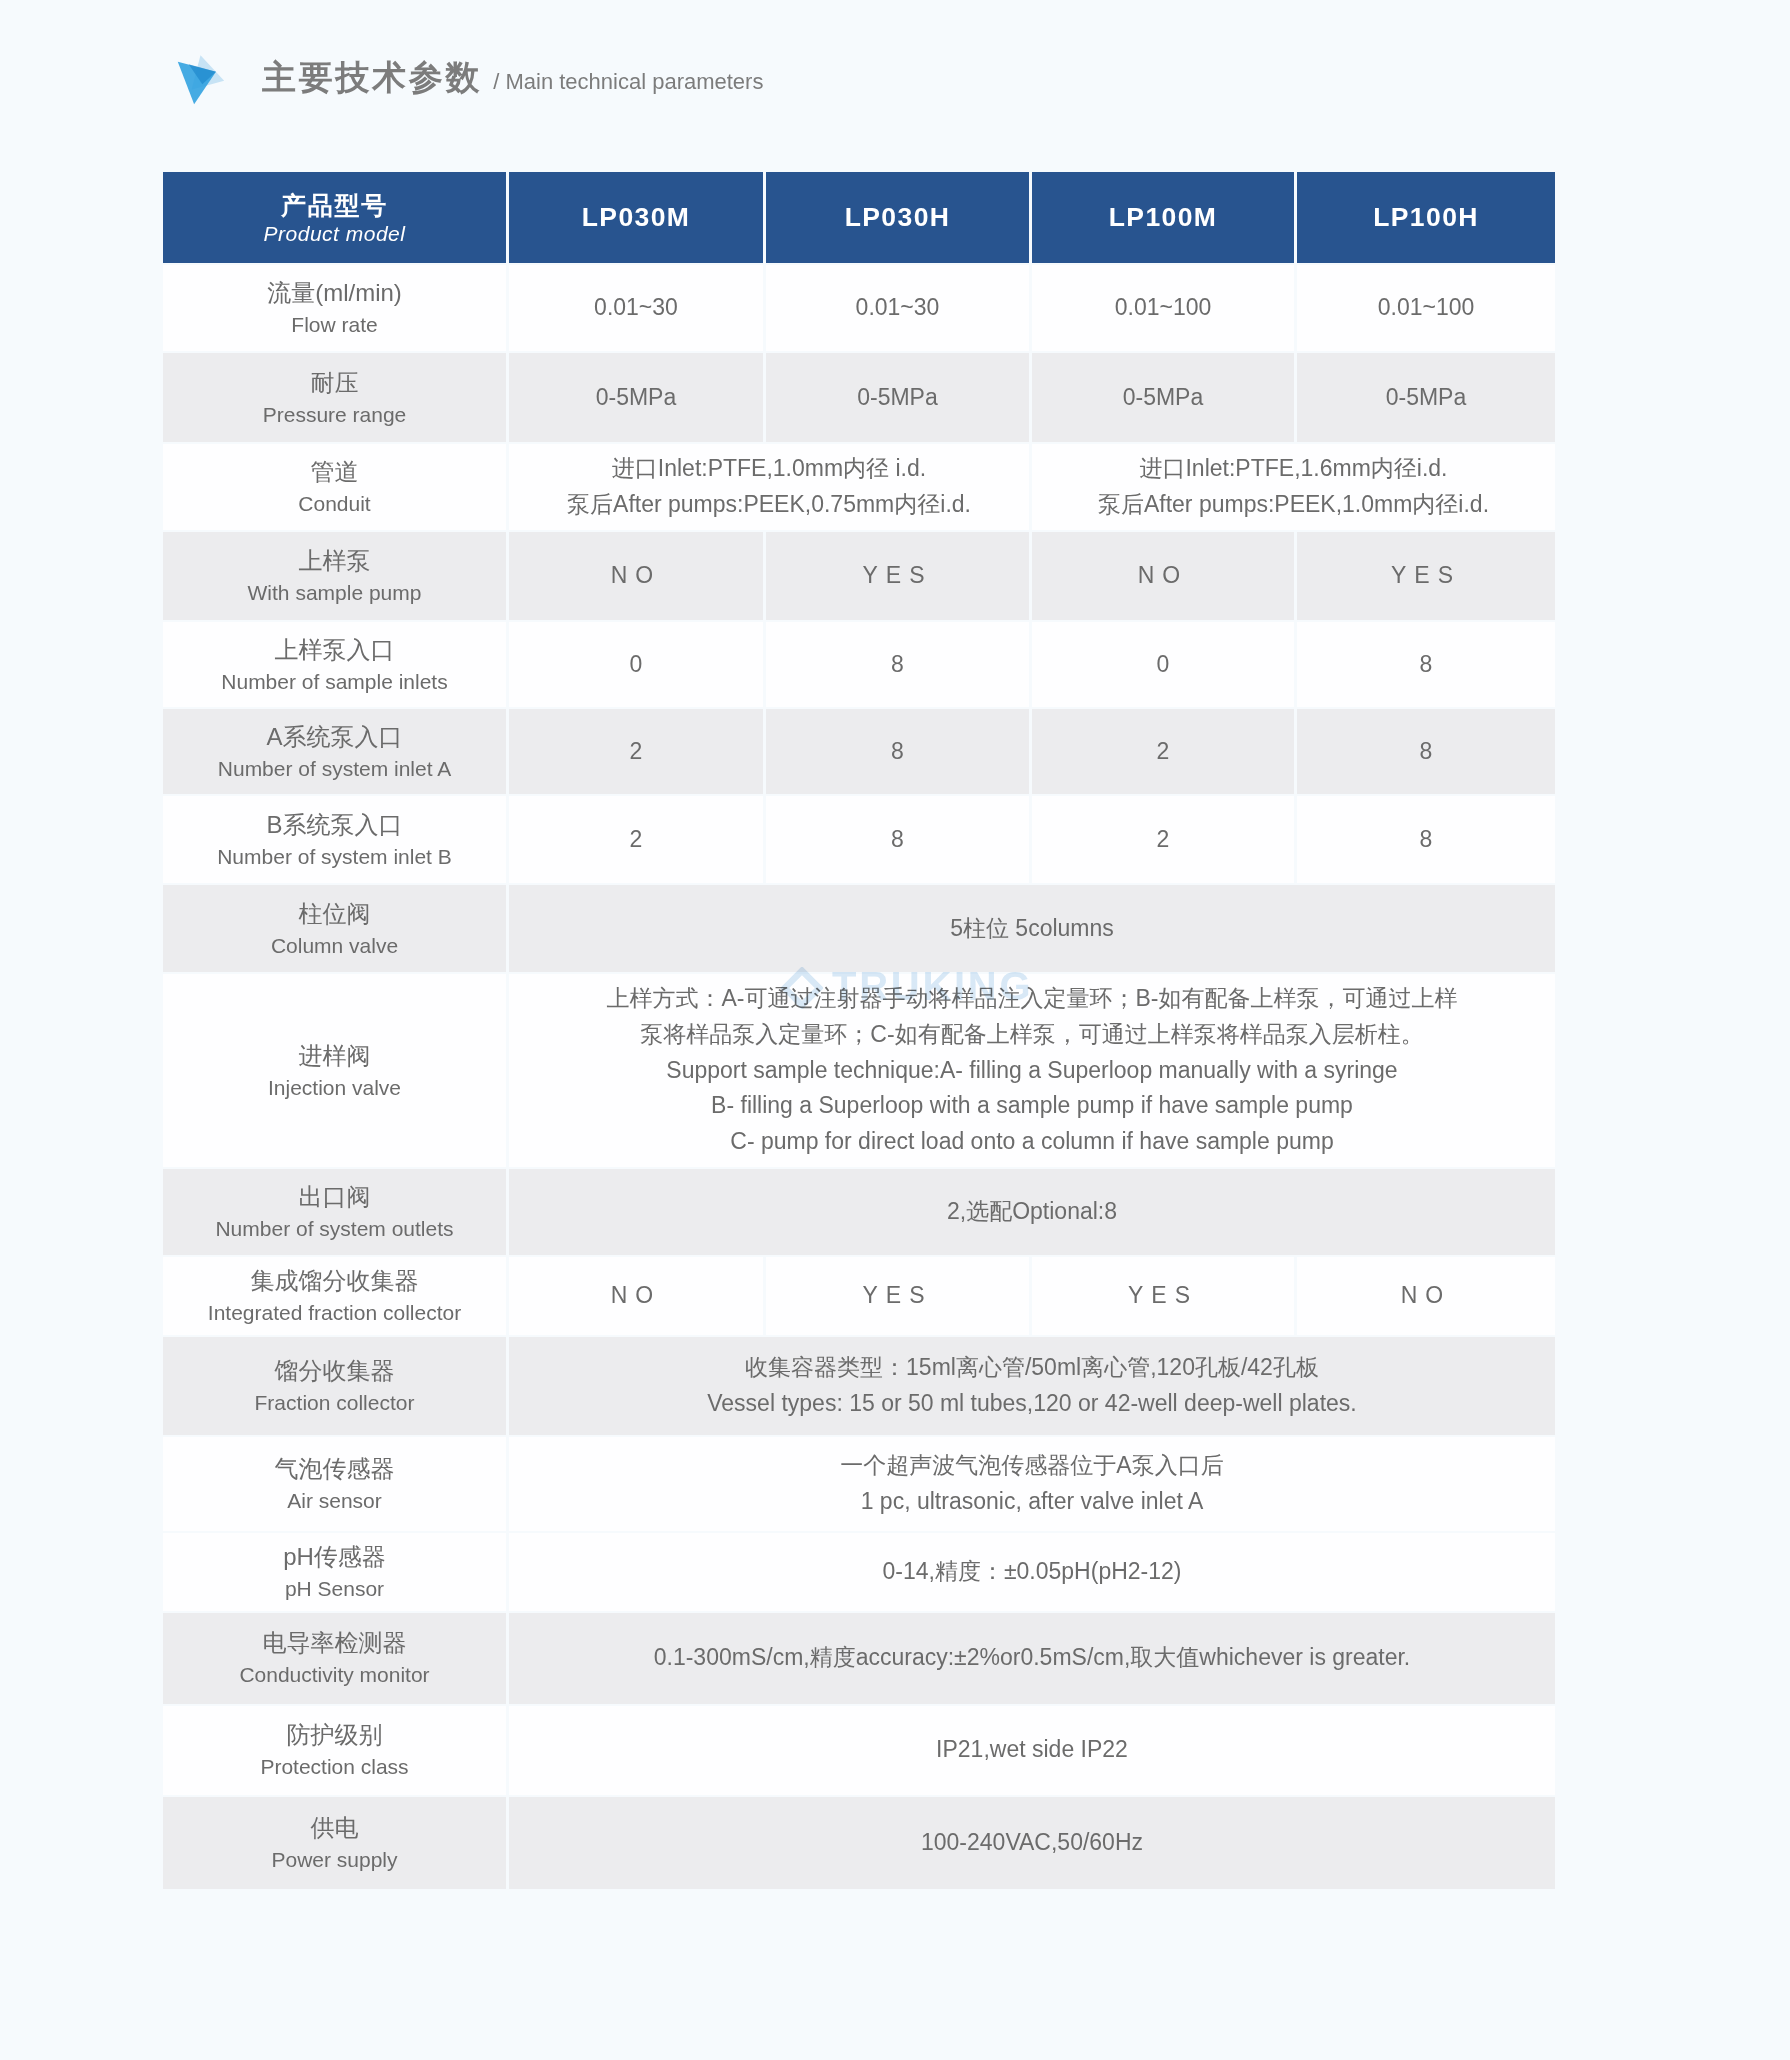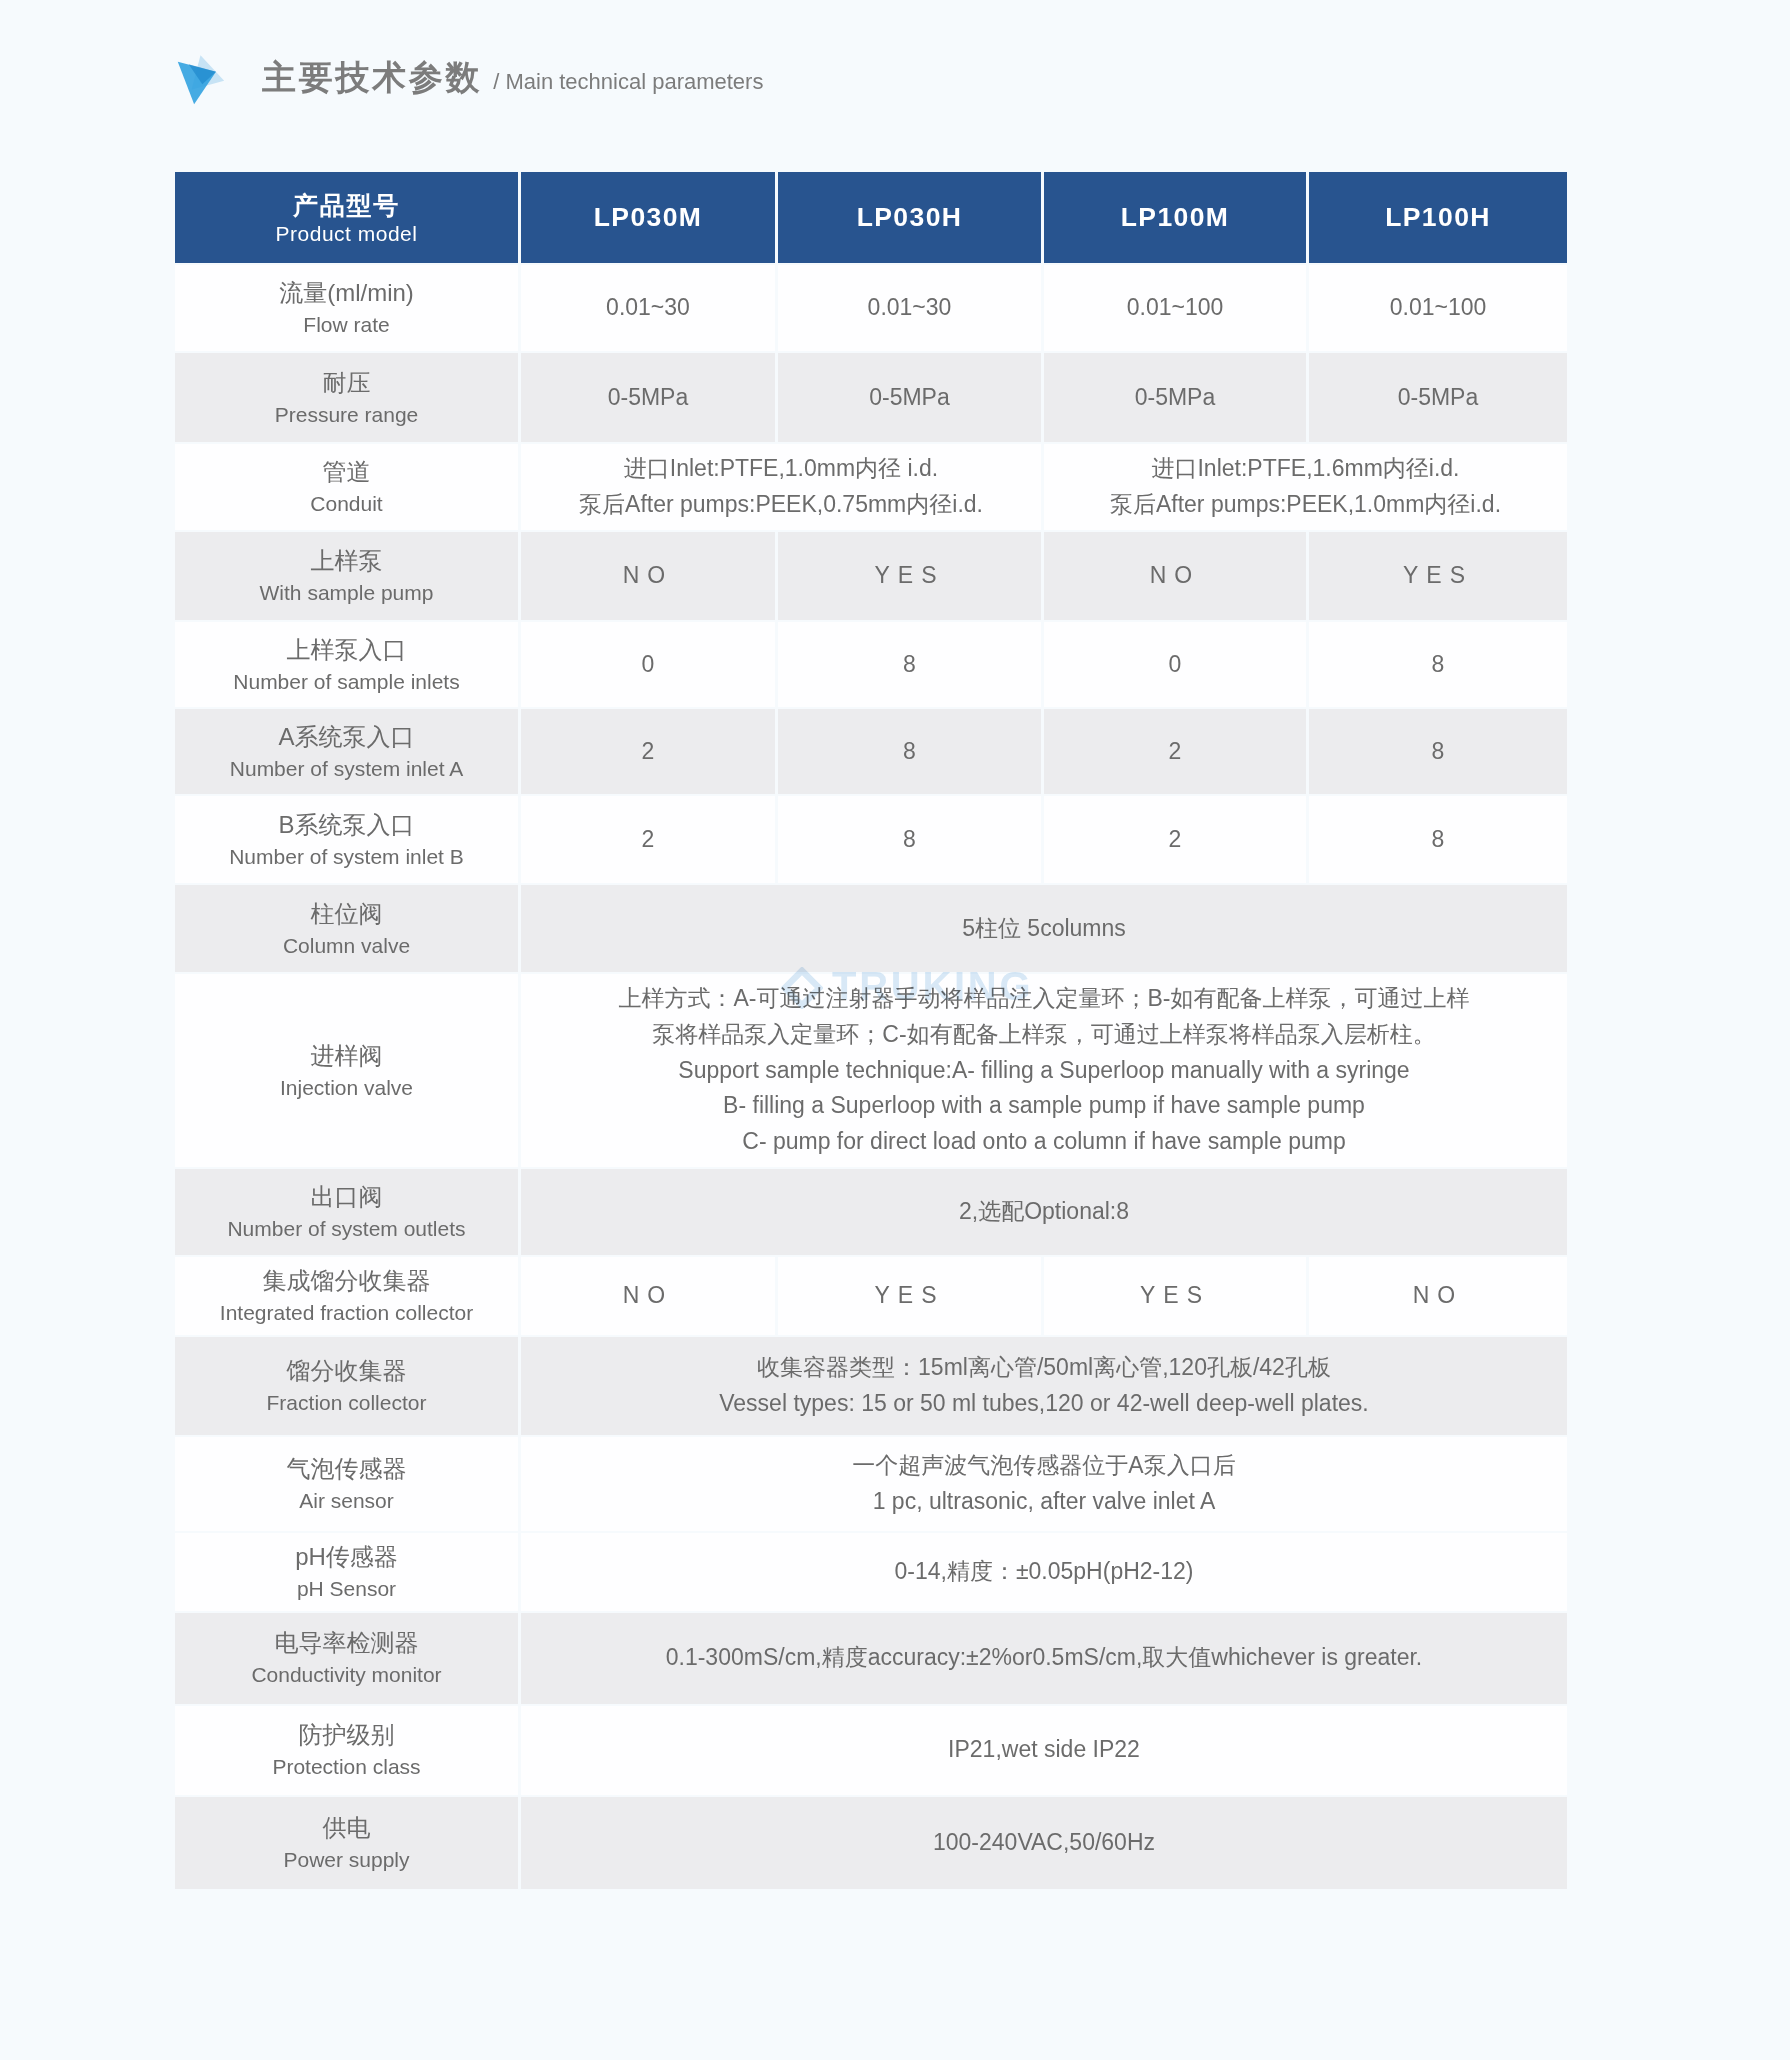--- a/index.html
+++ b/index.html
@@ -27,42 +27,42 @@
     font-weight: 600;
     letter-spacing: 2.7px;
   }
   .title-en {
     font-size: 22px;
     color: #7c7c7c;
     font-weight: 400;
   }
   .spec-table {
     position: absolute;
-    left: 172px;
+    left: 160px;
     top: 170px;
     width: 1380px;
     border-collapse: separate;
     border-spacing: 3.7px 2.7px;
     table-layout: fixed;
   }
   .spec-table th, .spec-table td {
     vertical-align: middle;
     text-align: center;
     padding: 7.3px 9.1px;
   }
   .spec-table thead th {
     background: #28548f;
     color: #ffffff;
     font-size: 26.5px;
     font-weight: 600;
     letter-spacing: 1.4px;
     height: 91px;
   }
   .spec-table thead .th-zh { font-size: 25px; font-weight: 700; letter-spacing: 1.8px; }
-  .spec-table thead .th-en { font-size: 21px; font-weight: 400; margin-top: 0; letter-spacing: 0.5px; }
+  .spec-table thead .th-en { font-size: 21px; font-weight: 400; margin-top: 0; letter-spacing: 0.5px; font-style: italic; }
   tr.white td { background: #fefeff; }
   tr.gray  td { background: #ececee; }
   .label-cell .zh { font-size: 24px; line-height: 1.45; }
   .label-cell .en { font-size: 21px; line-height: 1.35; }
   .val {
     font-size: 23px;
     line-height: 1.55;
     white-space: pre-line;
   }
   .spaced { letter-spacing: 0.35em; }

